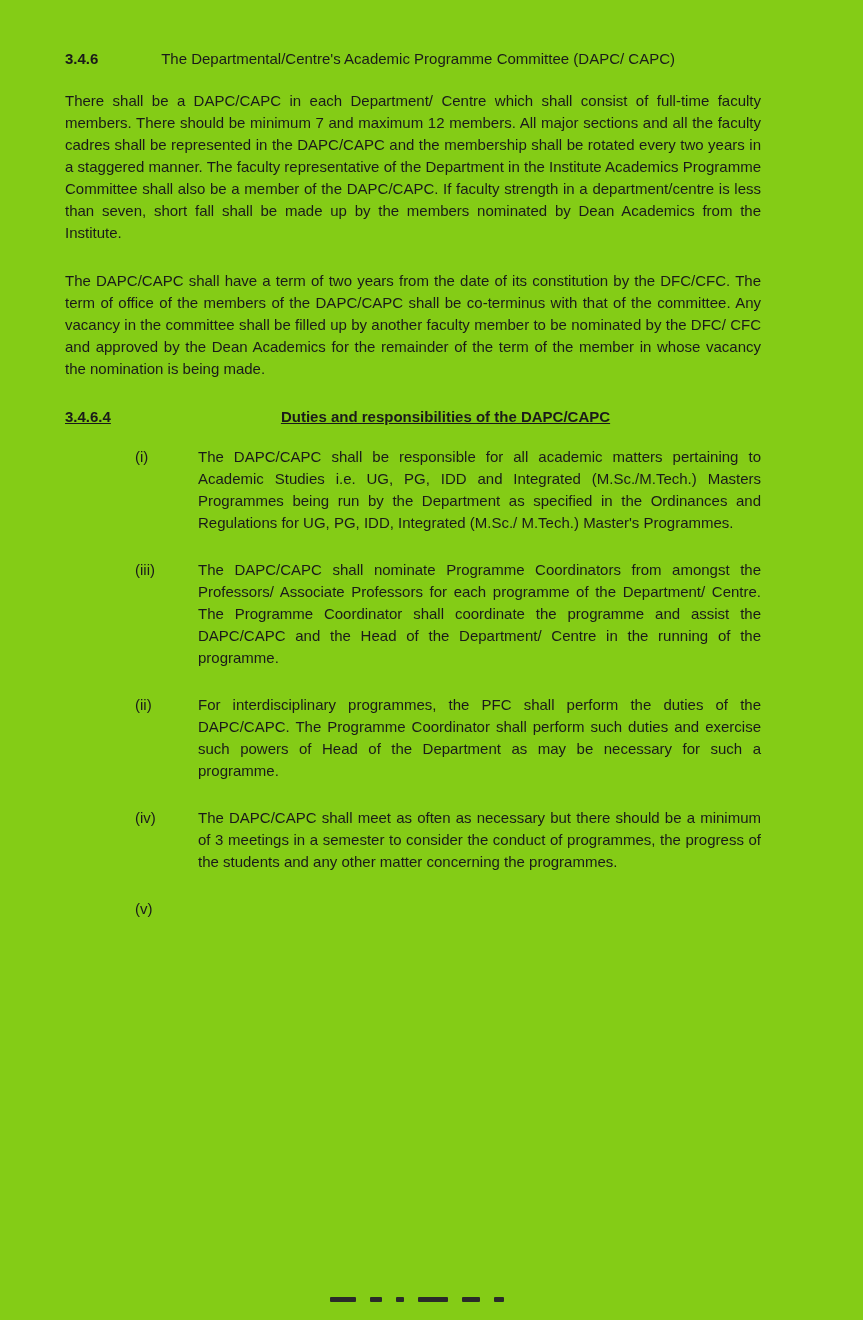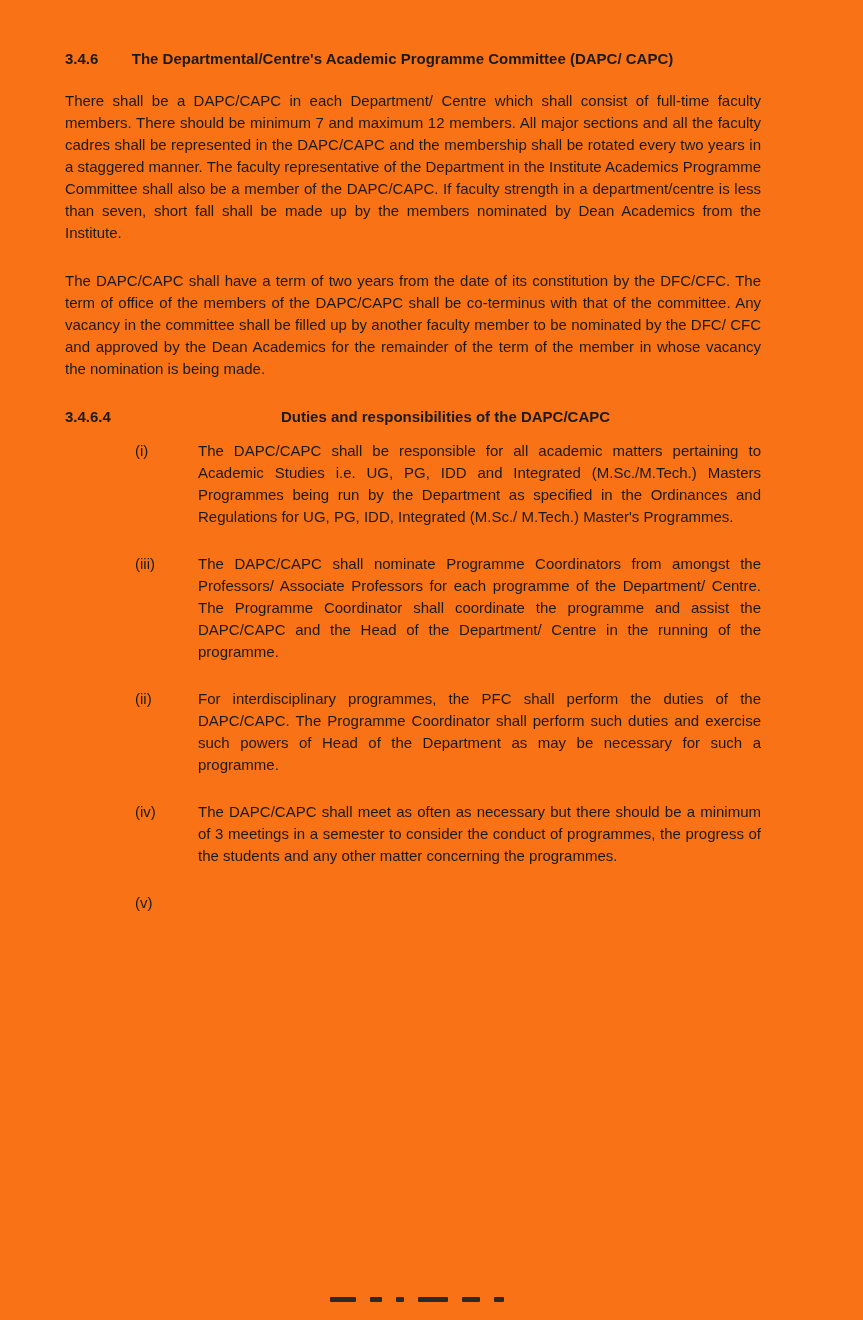--- a/index.html
+++ b/index.html
@@ -2,42 +2,42 @@
 <html><head>
 <meta charset="utf-8">
 <style>
   * { margin: 0; padding: 0; box-sizing: border-box; }
   html, body { background: #ffffff; }
   .page {
     position: relative;
     width: 863px;
     height: 1320px;
     margin: 0 auto;
-    background: #f97316;
+    background: #84cc16;
     color: #1a1a1a;
     font-family: "Liberation Sans", sans-serif;
     font-size: 15px;
     line-height: 22px;
     padding: 48px 102px 0 65px;
     overflow: hidden;
   }
   .row { display: flex; margin-bottom: 26px; }
   .num {
     width: 65px;
     flex-shrink: 0;
     font-weight: 700;
   }
   .body { flex: 1; text-align: justify; }
   .heading { margin-bottom: 20px; }
   .heading .body {
-    font-weight: 700;
-    text-align: center;
+    font-weight: 400;
+    text-align: right;
     max-width: 545px;
   }
-  .subheading { margin-top: 8px; margin-bottom: 12px; }
+  .subheading { margin-top: 8px; margin-bottom: 18px; text-decoration: underline; }
   .subheading .body { font-weight: 700; text-align: center; }
   .item {
     display: flex;
     margin-left: 5px;
     margin-bottom: 25px;
   }
   .item-label { width: 63px; flex-shrink: 0; }
   .item-text { flex: 1; text-align: justify; }
   .artifact {
     position: absolute;

